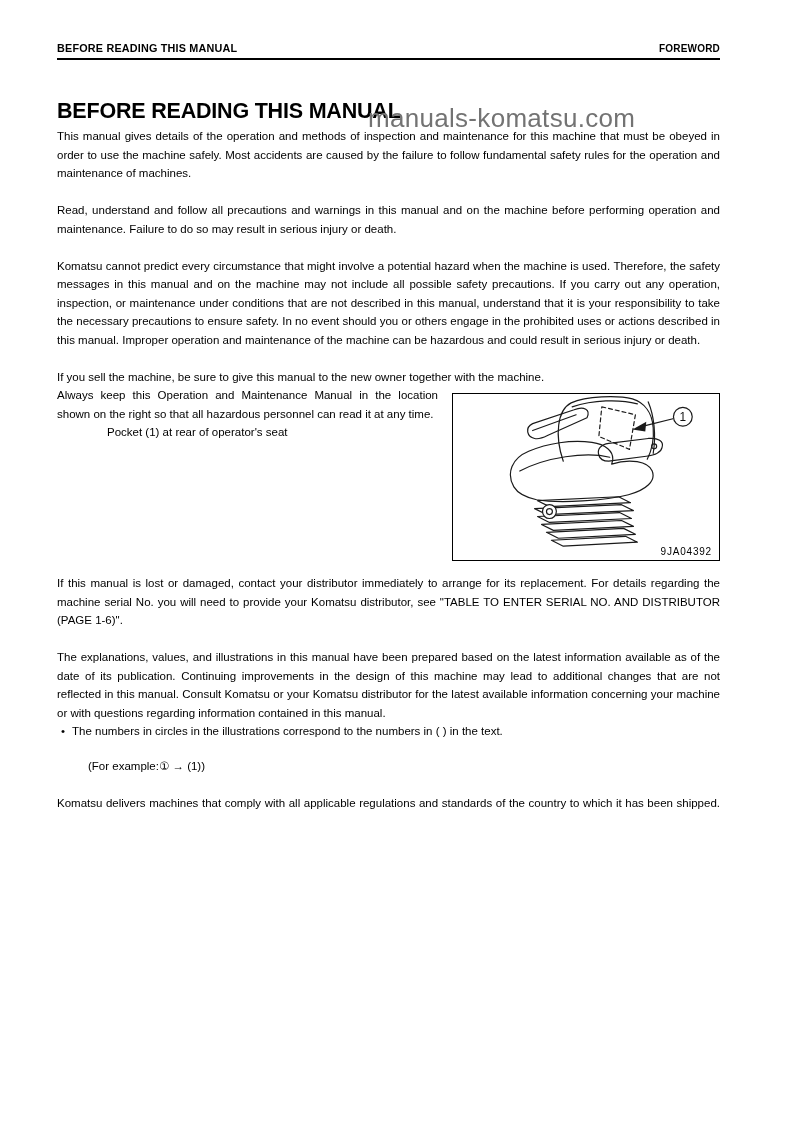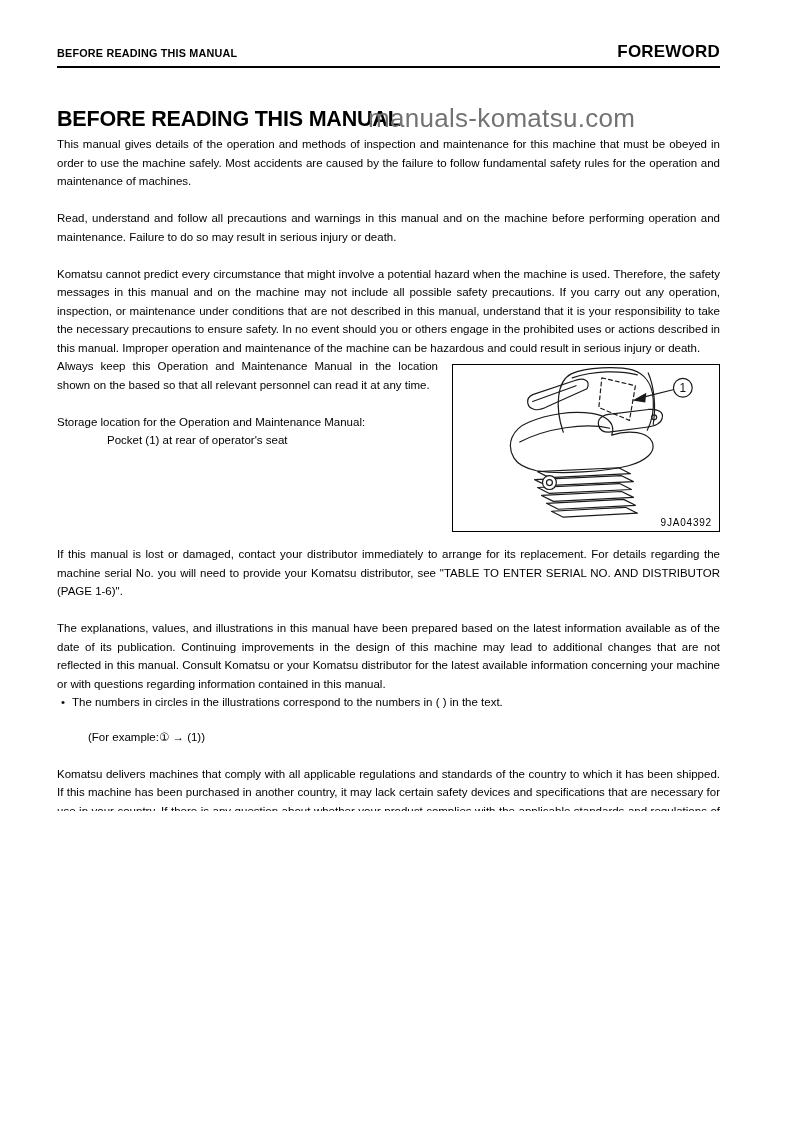--- a/index.html
+++ b/index.html
@@ -8,21 +8,21 @@
     width:793px;height:811px;
     background:#fff;color:#000;
     font-family:"Liberation Sans","DejaVu Sans",sans-serif;
     box-sizing:border-box;
     padding:42px 73px 0 57px;
     overflow:hidden;
   }
   
   .running-header{display:flex;justify-content:space-between;align-items:baseline;}
   .rh-left{font-size:10.8px;font-weight:bold;letter-spacing:0.2px;}
-  .rh-right{font-size:17px;font-weight:bold;letter-spacing:0.2px;}
+  .rh-right{font-size:10px;font-weight:bold;letter-spacing:0.2px;}
   .rule{margin-top:4px;border-top:2.8px solid #000;height:0;}
   
   .title{font-size:21.5px;font-weight:bold;letter-spacing:-0.2px;margin:39px 0 3px 0;}
   .watermark{position:absolute;left:368px;top:103px;font-size:26px;letter-spacing:0.3px;color:#737373;white-space:nowrap;}
   
   .body{font-size:11.5px;line-height:18.5px;margin:18.5px 0 0 0;text-align:justify;}
   .first{margin-top:2px;}
   .no-gap{margin-top:0;}
   .left-align{text-align:left;}
   .storage-item{margin-top:0;padding-left:50px;text-align:left;}
@@ -56,20 +56,21 @@
 
   <div class="watermark">manuals-komatsu.com</div>
 
   <h1 class="title">BEFORE READING THIS MANUAL</h1>
 
   <p class="body first">This manual gives details of the operation and methods of inspection and maintenance for this machine that must be obeyed in order to use the machine safely. Most accidents are caused by the failure to follow fundamental safety rules for the operation and maintenance of machines.</p>
   <p class="body">Read, understand and follow all precautions and warnings in this manual and on the machine before performing operation and maintenance. Failure to do so may result in serious injury or death.</p>
   <p class="body">Komatsu cannot predict every circumstance that might involve a potential hazard when the machine is used. Therefore, the safety messages in this manual and on the machine may not include all possible safety precautions. If you carry out any operation, inspection, or maintenance under conditions that are not described in this manual, understand that it is your responsibility to take the necessary precautions to ensure safety. In no event should you or others engage in the prohibited uses or actions described in this manual. Improper operation and maintenance of the machine can be hazardous and could result in serious injury or death.</p>
 
   <div>
+    <p class="body">If you sell the machine, be sure to give this manual to the new owner together with the machine.</p>
 
     <figure class="figure">
       <svg viewBox="0 0 266 168">
         <g fill="none" stroke="#1a1a1a" stroke-width="1.2" stroke-linecap="round" stroke-linejoin="round">
 
           <path d="M110,68 C101,42 104,16 118,9 C133,2 165,1 180,5 C193,9 200,20 201,34 C202,46 199,58 195,66"></path>
           <path d="M196,8 C202,22 204,42 201,60"></path>
           <path d="M119,13 C140,6 167,5 185,10"></path>
 
           <path d="M149,13 L183,21 L177,56 L146,43 Z" stroke-dasharray="4,3"></path>
@@ -96,22 +97,21 @@
             <path d="M98,148 L173,144 L185,150 L110,154 Z"></path>
             <circle cx="96" cy="119" r="7" fill="#fff"></circle>
             <circle cx="96" cy="119" r="3" fill="#fff"></circle>
           </g>
         </g>
         <text x="231" y="27.5" text-anchor="middle" font-size="12" fill="#111" font-family="Liberation Sans, DejaVu Sans, sans-serif">1</text>
       </svg>
       <span class="fig-code">9JA04392</span>
     </figure>
 
-    <p class="body no-gap">Always keep this Operation and Maintenance Manual in the location shown on the based so that all relevant personnel can read it at any time.</p>
-    <p class="body left-align">Storage location for the Operation and Maintenance Manual:</p>
+    <p class="body no-gap">Always keep this Operation and Maintenance Manual in the location shown on the right so that all hazardous personnel can read it at any time.</p>
     <p class="body storage-item">Pocket (1) at rear of operator's seat</p>
     <div class="clear"></div>
   </div>
 
   <p class="body after-fig">If this manual is lost or damaged, contact your distributor immediately to arrange for its replacement. For details regarding the machine serial No. you will need to provide your Komatsu distributor, see "TABLE TO ENTER SERIAL NO. AND DISTRIBUTOR (PAGE 1-6)".</p>
   <p class="body">The explanations, values, and illustrations in this manual have been prepared based on the latest information available as of the date of its publication. Continuing improvements in the design of this machine may lead to additional changes that are not reflected in this manual. Consult Komatsu or your Komatsu distributor for the latest available information concerning your machine or with questions regarding information contained in this manual.</p>
 
   <div class="bullet">
     <span class="marker">•</span>
     <span>The numbers in circles in the illustrations correspond to the numbers in ( ) in the text.</span>

